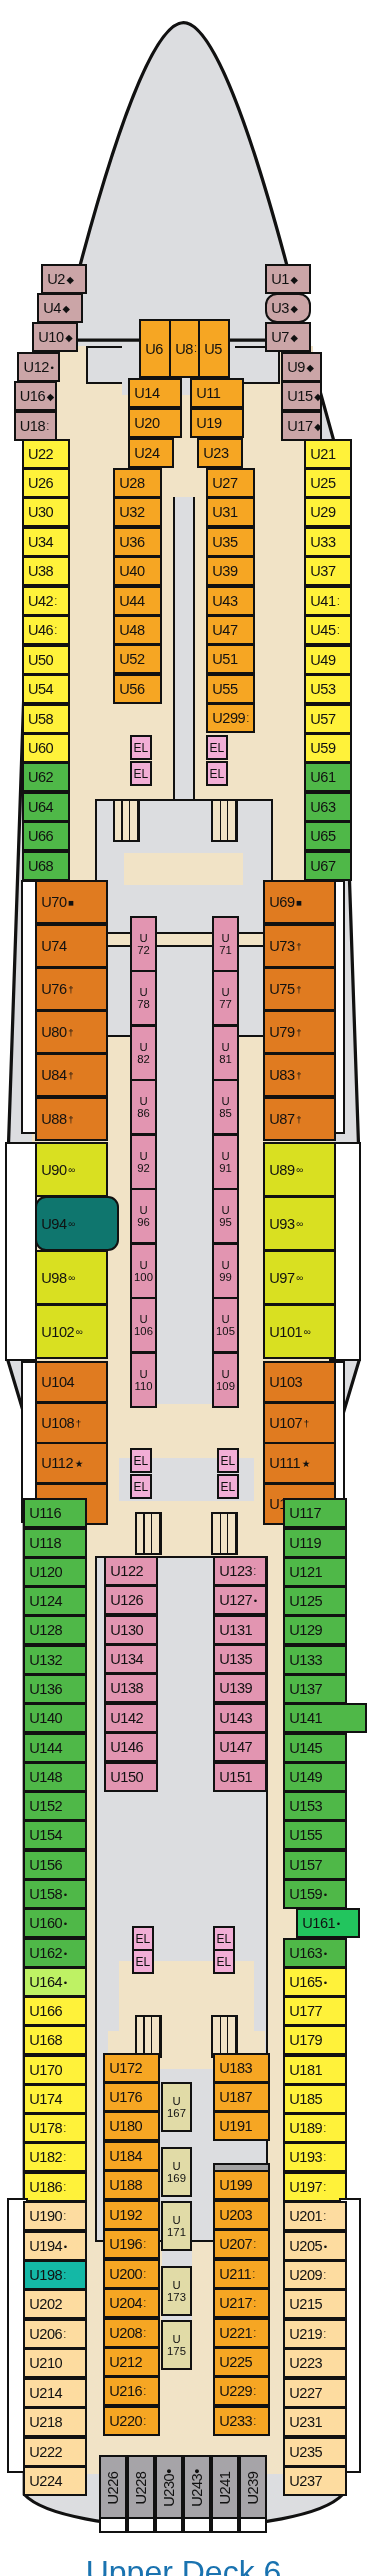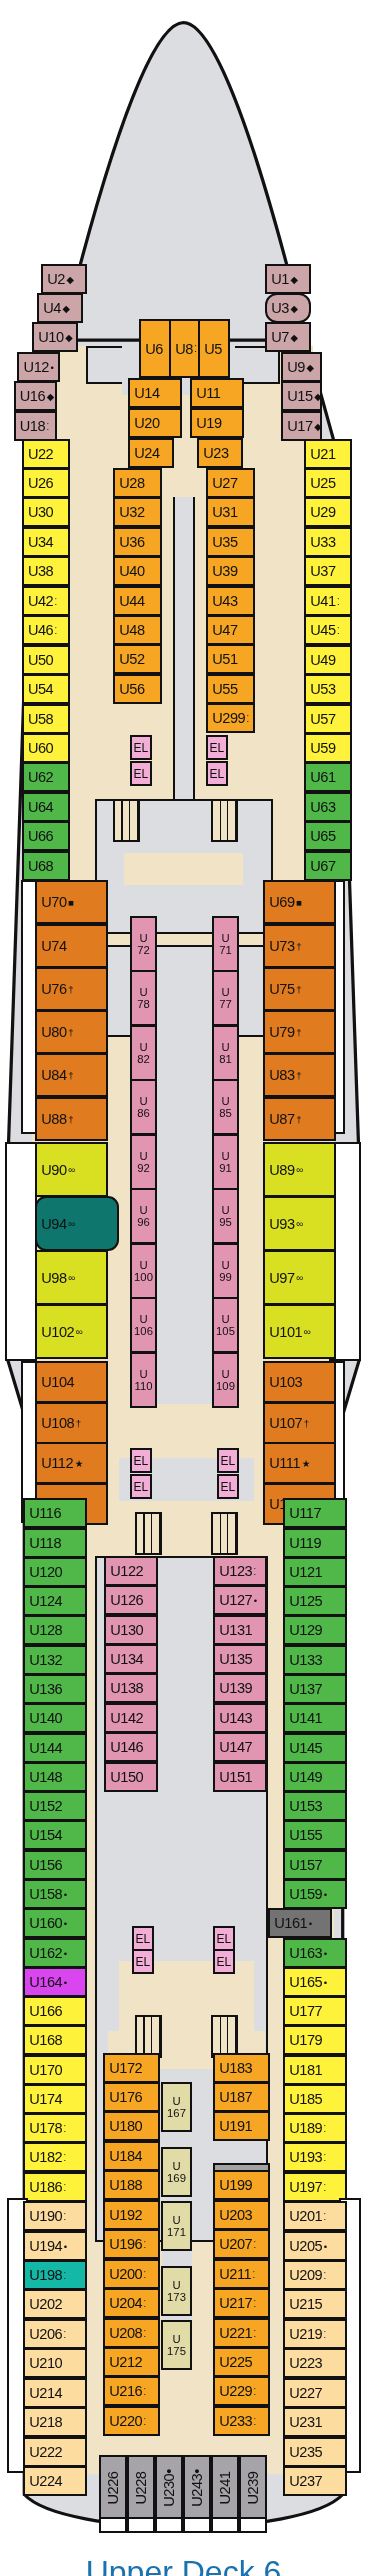--- a/index.html
+++ b/index.html
@@ -504,21 +504,21 @@
         <span class="sym">•</span>
       </div>
       <div class="cabin" style="left: 23px; top: 1908px; width: 64px; height: 30px; background: rgb(79, 184, 72);">
         <span>U160</span>
         <span class="sym">•</span>
       </div>
       <div class="cabin" style="left: 23px; top: 1938px; width: 64px; height: 30px; background: rgb(79, 184, 72);">
         <span>U162</span>
         <span class="sym">•</span>
       </div>
-      <div class="cabin" style="left: 23px; top: 1967px; width: 64px; height: 30px; background: #d946ef;">
+      <div class="cabin" style="left: 23px; top: 1967px; width: 64px; height: 30px; background: #bef264;">
         <span>U164</span>
         <span class="sym">•</span>
       </div>
       <div class="cabin" style="left: 23px; top: 1996px; width: 64px; height: 30px; background: rgb(255, 242, 58);">
         <span>U166</span>
       </div>
       <div class="cabin" style="left: 23px; top: 2025px; width: 64px; height: 30px; background: rgb(255, 242, 58);">
         <span>U168</span>
       </div>
       <div class="cabin" style="left: 23px; top: 2055px; width: 64px; height: 30px; background: rgb(255, 242, 58);">
@@ -553,21 +553,21 @@
       </div>
       <div class="cabin" style="left: 283px; top: 1615px; width: 64px; height: 30px; background: rgb(79, 184, 72);">
         <span>U129</span>
       </div>
       <div class="cabin" style="left: 283px; top: 1645px; width: 64px; height: 30px; background: rgb(79, 184, 72);">
         <span>U133</span>
       </div>
       <div class="cabin" style="left: 283px; top: 1674px; width: 64px; height: 30px; background: rgb(79, 184, 72);">
         <span>U137</span>
       </div>
-      <div class="cabin" style="left: 283px; top: 1703px; width: 64px; height: 30px; background: rgb(79, 184, 72);">
+      <div class="cabin" style="left: 283px; top: 1703px; width: 84px; height: 30px; background: rgb(79, 184, 72);">
         <span>U141</span>
       </div>
       <div class="cabin" style="left: 283px; top: 1733px; width: 64px; height: 30px; background: rgb(79, 184, 72);">
         <span>U145</span>
       </div>
       <div class="cabin" style="left: 283px; top: 1762px; width: 64px; height: 30px; background: rgb(79, 184, 72);">
         <span>U149</span>
       </div>
       <div class="cabin" style="left: 283px; top: 1791px; width: 64px; height: 30px; background: rgb(79, 184, 72);">
         <span>U153</span>
@@ -575,21 +575,21 @@
       <div class="cabin" style="left: 283px; top: 1820px; width: 64px; height: 30px; background: rgb(79, 184, 72);">
         <span>U155</span>
       </div>
       <div class="cabin" style="left: 283px; top: 1850px; width: 64px; height: 30px; background: rgb(79, 184, 72);">
         <span>U157</span>
       </div>
       <div class="cabin" style="left: 283px; top: 1879px; width: 64px; height: 30px; background: rgb(79, 184, 72);">
         <span>U159</span>
         <span class="sym">•</span>
       </div>
-      <div class="cabin" style="left: 268px; top: 1908px; width: 64px; height: 30px; background: #737373;">
+      <div class="cabin" style="left: 296px; top: 1908px; width: 64px; height: 30px; background: #22c55e;">
         <span>U161</span>
         <span class="sym">•</span>
       </div>
       <div class="cabin" style="left: 283px; top: 1938px; width: 64px; height: 30px; background: rgb(79, 184, 72);">
         <span>U163</span>
         <span class="sym">•</span>
       </div>
       <div class="cabin" style="left: 283px; top: 1967px; width: 64px; height: 30px; background: rgb(255, 242, 58);">
         <span>U165</span>
         <span class="sym">•</span>

